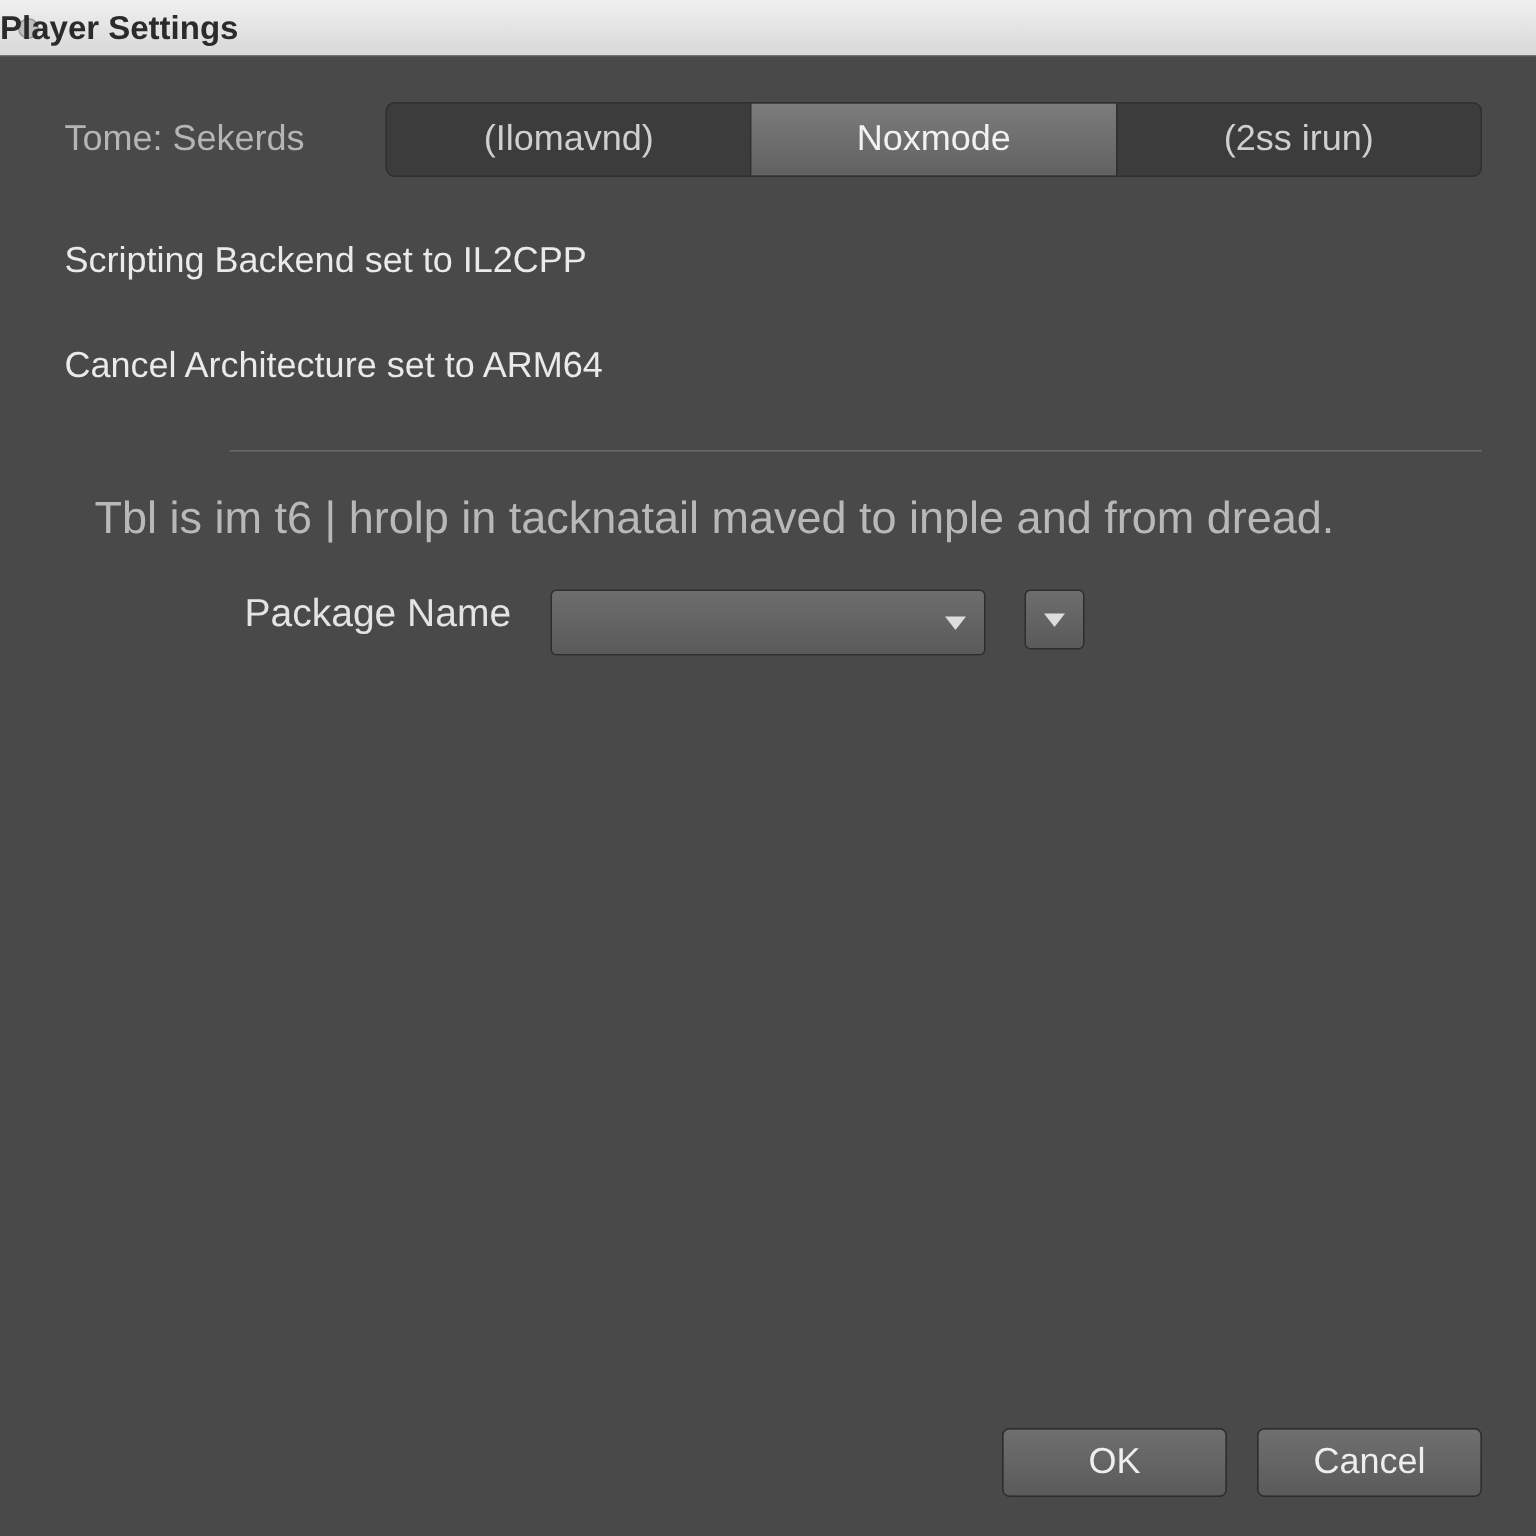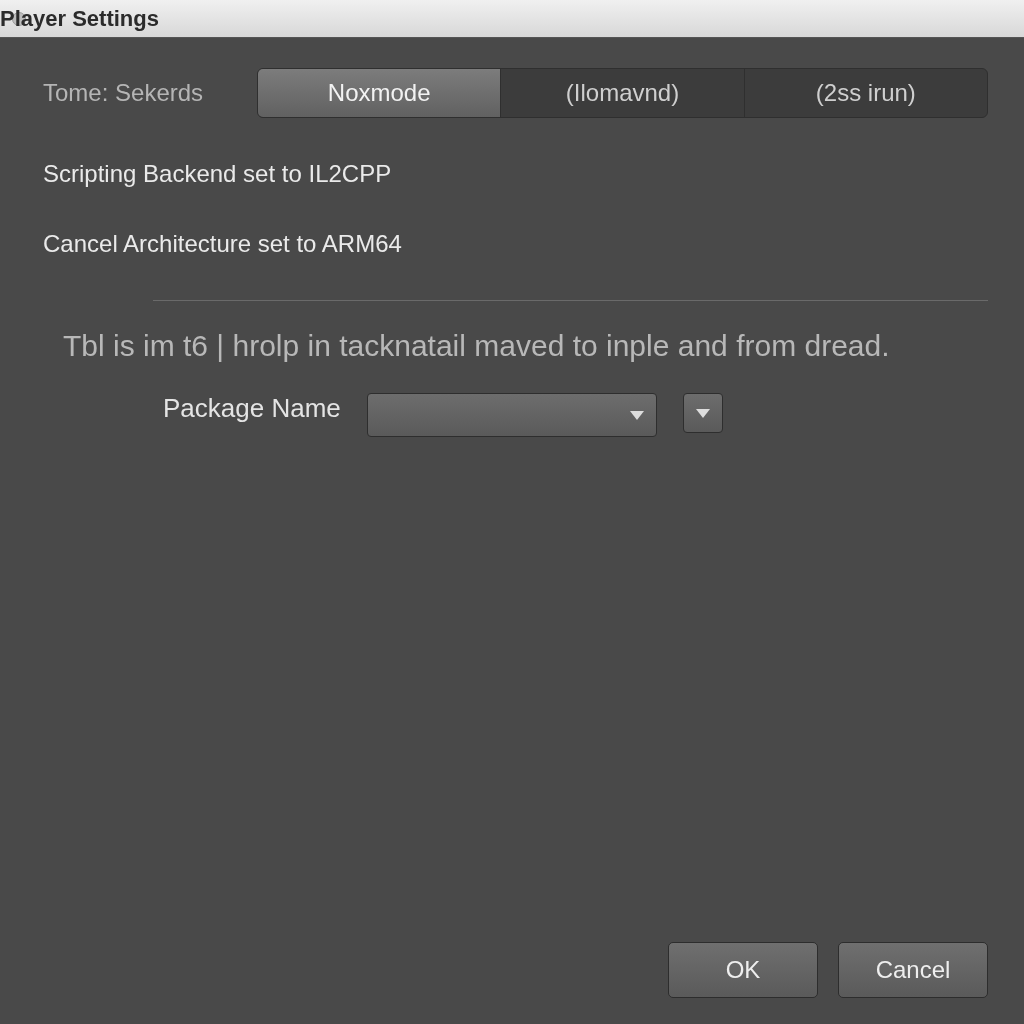--- a/index.html
+++ b/index.html
@@ -72,43 +72,43 @@
     background: linear-gradient(to bottom, #6d6d6d, #5a5a5a);
     border: 1px solid #2e2e2e; border-radius: 4px;
     display: flex; align-items: center; justify-content: center;
     cursor: pointer;
   }
   .footer {
     position: absolute; bottom: 26px; right: 36px;
     display: flex; gap: 20px;
   }
   .btn {
-    min-width: 150px; height: 56px;
+    min-width: 150px; height: 46px;
     background: linear-gradient(to bottom, #6f6f6f, #5a5a5a);
     border: 1px solid #2d2d2d; border-radius: 5px;
     color: #eee; font-size: 24px;
     display: flex; align-items: center; justify-content: center;
     cursor: pointer;
   }
 </style>
 </head>
 <body>
 
 <div class="titlebar">
   <div class="close-dot"></div>
   <div class="title">Player Settings</div>
 </div>
 
 <div class="content">
 
   <div class="toprow">
     <div class="row-label">Tome: Sekerds</div>
     <div class="segmented">
+      <div class="seg">(Ilomavnd)</div>
       <div class="seg active">Noxmode</div>
-      <div class="seg">(Ilomavnd)</div>
       <div class="seg">(2ss irun)</div>
     </div>
   </div>
 
   <div class="status-line">Scripting Backend set  to IL2CPP</div>
   <div class="status-line">Cancel Architecture set to ARM64</div>
 
   <hr class="divider">
 
   <div class="helper">Tbl is im t6 | hrolp in tacknatail maved to inple and from dread.</div>

